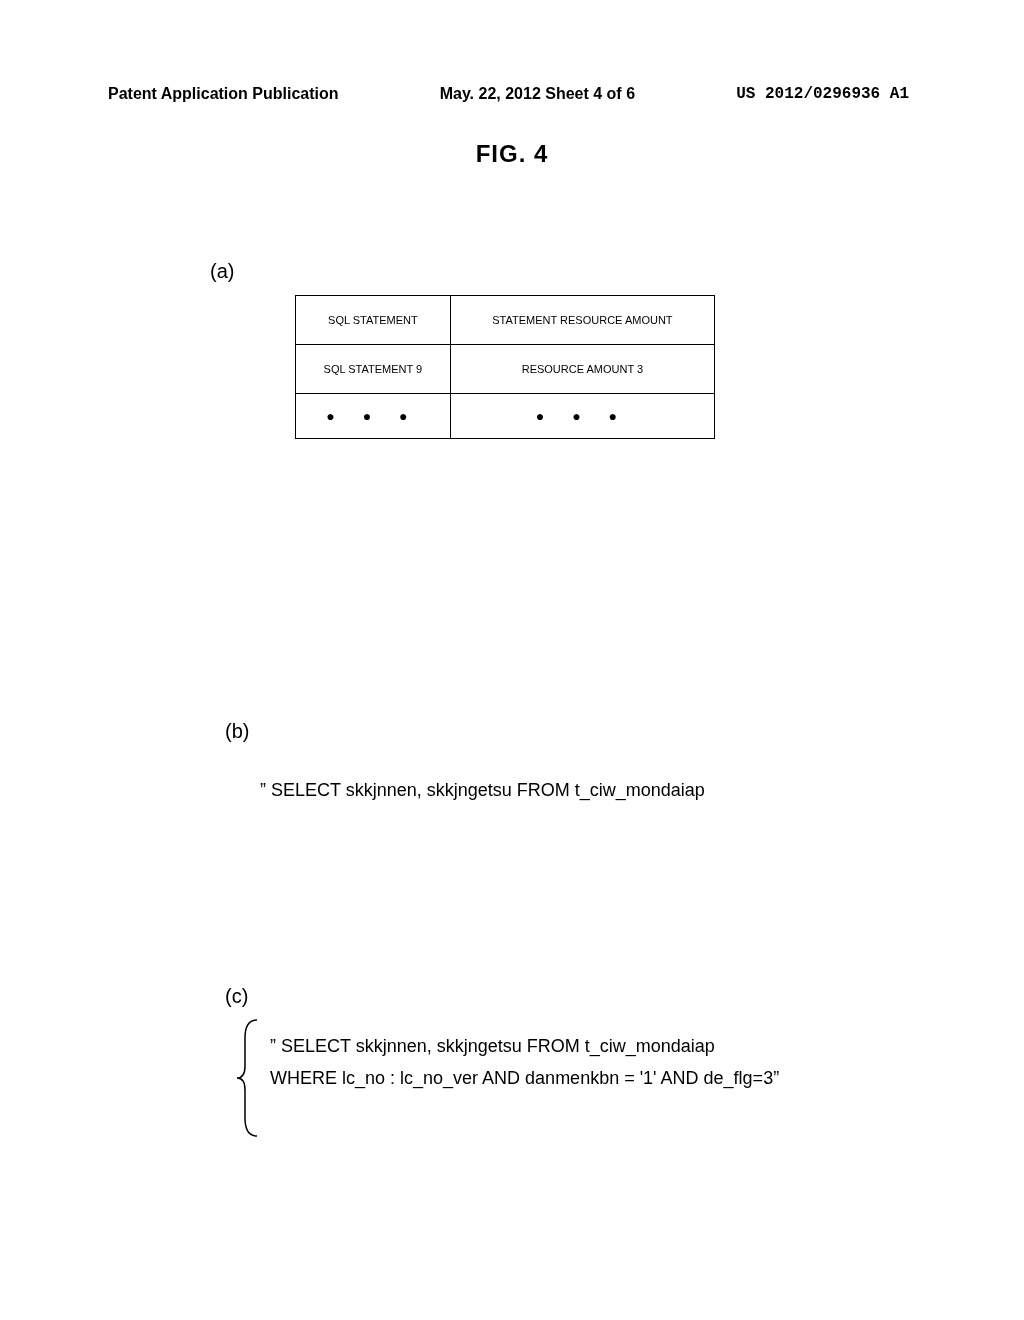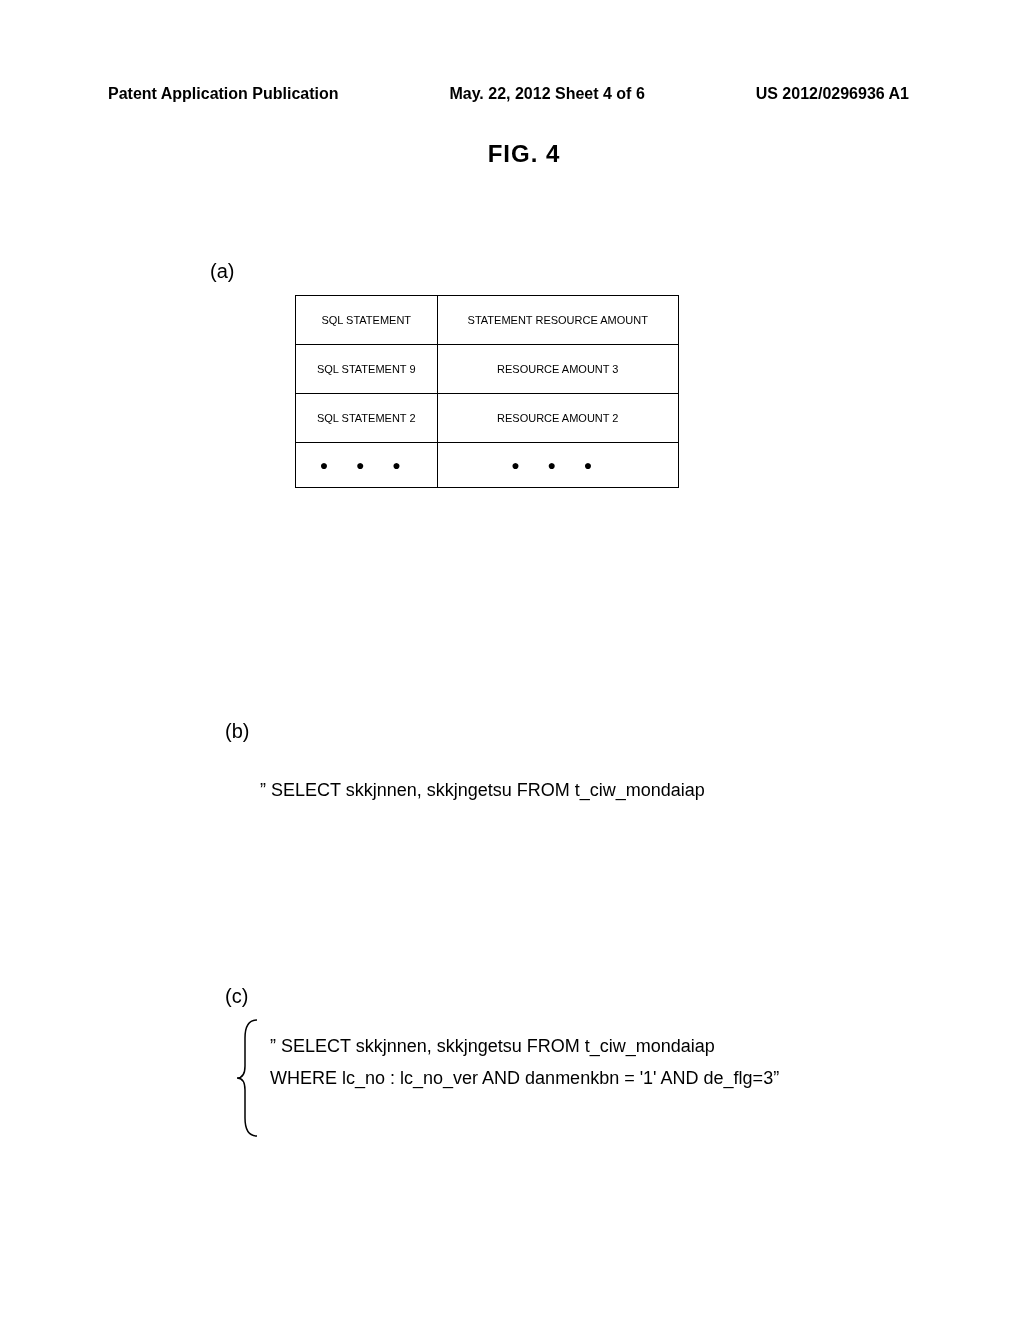--- a/index.html
+++ b/index.html
@@ -23,31 +23,31 @@
       color: #000;
     }
     .header-left {
       flex: 0 0 auto;
     }
     .header-center {
       flex: 0 0 auto;
     }
     .header-right {
       flex: 0 0 auto;
+      font-family: Liberation Mono, monospace;
     }
     .fig-label {
       position: absolute;
       top: 140px;
       left: 50%;
       transform: translateX(-50%);
       font-size: 24px;
       font-weight: bold;
       color: #000;
       letter-spacing: 1px;
-      margin-left: 12px;
     }
     .section-label {
       position: absolute;
       font-size: 20px;
       color: #000;
     }
     .label-a {
       top: 260px;
       left: 210px;
     }
@@ -56,21 +56,21 @@
       left: 225px;
     }
     .label-c {
       top: 985px;
       left: 225px;
     }
     .table-wrap {
       position: absolute;
       top: 295px;
       left: 295px;
-      width: 384px;
+      width: 420px;
     }
     table {
       border-collapse: collapse;
       width: 100%;
     }
     th, td {
       border: 1px solid #000;
       text-align: center;
       font-size: 11px;
       padding: 18px 8px;
@@ -132,24 +132,20 @@
     <tbody>
         <tr>
       <th>SQL STATEMENT</th>
       <th>STATEMENT RESOURCE AMOUNT</th>
     </tr>
     <tr>
       <td>SQL STATEMENT 9</td>
       <td>RESOURCE AMOUNT 3</td>
     </tr>
     <tr>
-      <td>SQL STATEMENT 2</td>
-      <td>RESOURCE AMOUNT 2</td>
-    </tr>
-    <tr>
       <td class="dots-cell">●   ●   ●</td>
       <td class="dots-cell">●   ●   ●</td>
     </tr>
   </tbody>
     </table>
 </div>
 
 <div class="section-label label-b">(b)</div>
 
 <div class="code-block-b">

